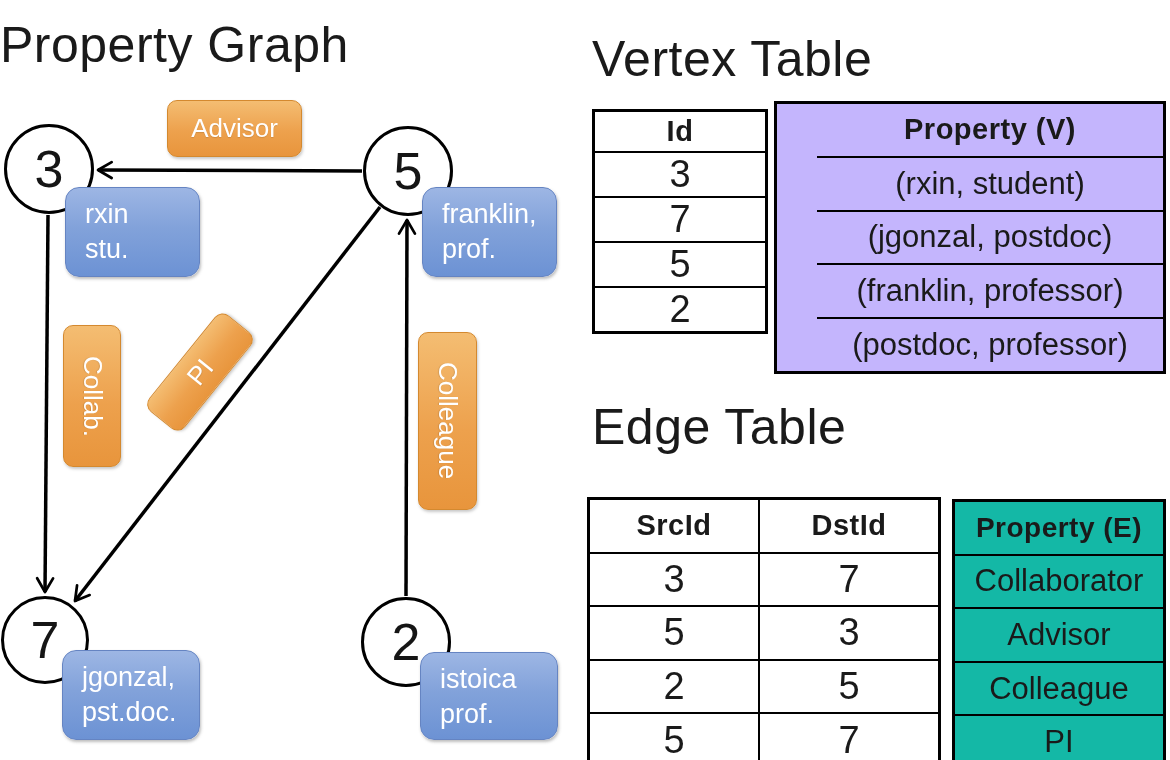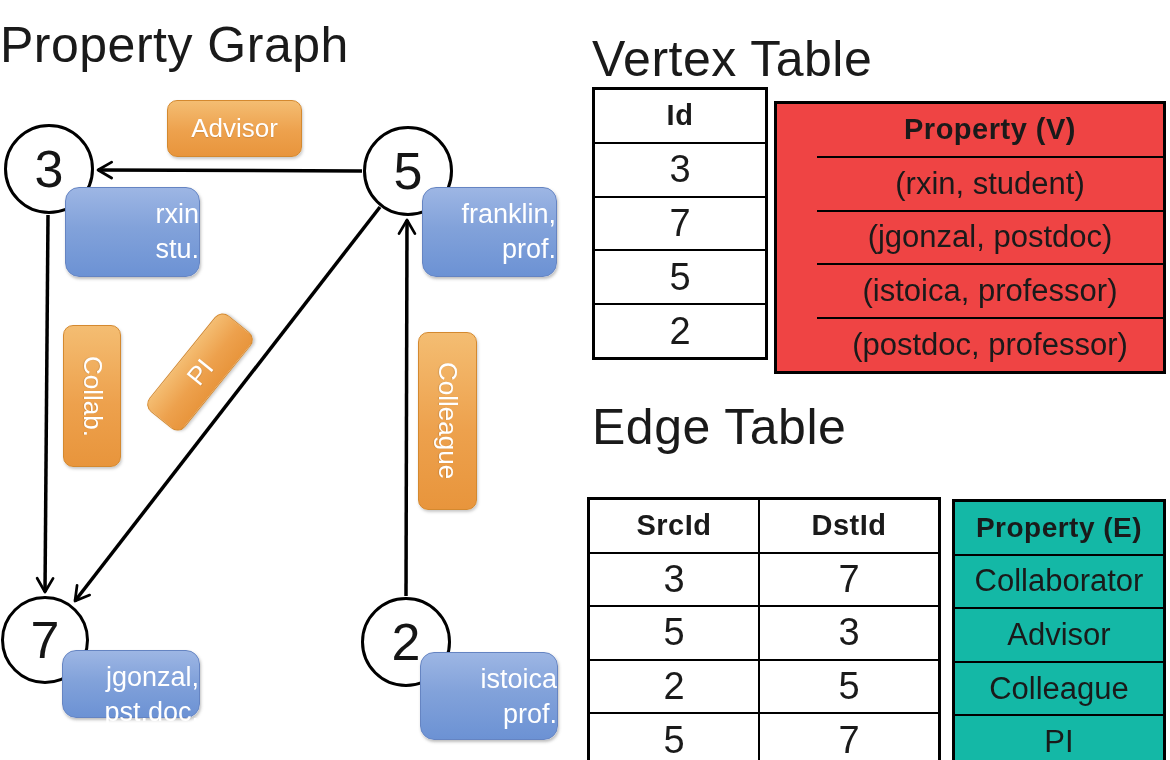--- a/index.html
+++ b/index.html
@@ -17,21 +17,21 @@
   .node {
     position:absolute; border:3.5px solid #000; border-radius:50%;
     background:#fff; display:flex; align-items:center; justify-content:center;
     font-size:52px; color:#151515; z-index:1;
   }
   #edges { position:absolute; left:0; top:0; z-index:2; }
   .propbox {
     position:absolute; z-index:3; border-radius:14px; color:#fff;
     background:linear-gradient(180deg,#9db6e4 0%,#82a2da 45%,#6c92d4 100%);
     border:1px solid #6584c2; box-shadow:1px 2px 3px rgba(110,110,110,.45);
-    font-size:27px; line-height:35px; padding:9px 0 0 19px;text-align:right;
+    font-size:27px; line-height:35px; padding:9px 0 0 19px;
   }
   .elabel {
     position:absolute; z-index:3; border-radius:10px; color:#fff;
     background:linear-gradient(180deg,#f4bd72 0%,#eda14d 55%,#e8953c 100%);
     border:1px solid #d4892f; box-shadow:1px 2px 3px rgba(120,120,120,.4);
     display:flex; align-items:center; justify-content:center;
     font-size:26px; text-shadow:0 1px 1px rgba(0,0,0,.12);
   }
   .elabel .vtext { writing-mode: vertical-rl; }
   
@@ -40,21 +40,21 @@
     display:flex; flex-direction:column;
   }
   .tblbox .cell {
     flex:1 1 0; display:flex; align-items:center; justify-content:center;
     border-top:2.5px solid #000; white-space:nowrap;
   }
   .tblbox .cell:first-child { border-top:none; }
   .hdr { font-weight:bold; font-size:29px; letter-spacing:0.5px; }
   .num { font-size:38px; }
   .ptxt { font-size:31px; }
-  .bg-blue { background:#ef4444;padding-left:40px; }
+  .bg-blue { background:#c4b5fd;padding-left:40px; }
   .bg-tan  { background:#14b8a6;margin-top:12px; }
   .twocol { flex-direction:row; }
   .twocol .col { display:flex; flex-direction:column; height:100%; }
   .twocol .col.first { border-right:2.5px solid #000; }
 </style>
 </head>
 <body>
 
 <div id="stage">
 
@@ -86,21 +86,21 @@
   </div>
 
   <div class="propbox" style="left:65px; top:187px; width:135px; height:90px;">
     <div>rxin</div>
     <div>stu.</div>
   </div>
   <div class="propbox" style="left:422px; top:187px; width:135px; height:90px;">
     <div>franklin,</div>
     <div>prof.</div>
   </div>
-  <div class="propbox" style="left:62px; top:650px; width:138px; height:68px;">
+  <div class="propbox" style="left:62px; top:650px; width:138px; height:90px;">
     <div>jgonzal,</div>
     <div>pst.doc.</div>
   </div>
   <div class="propbox" style="left:420px; top:652px; width:138px; height:88px;">
     <div>istoica</div>
     <div>prof.</div>
   </div>
 
   <div class="elabel" style="left:167px; top:100px; width:135px; height:57px;">
     <span>Advisor</span>
@@ -110,33 +110,33 @@
   </div>
   <div class="elabel" style="left:138px; top:349px; width:124px; height:46px; transform:rotate(-51deg);">
     <span>PI</span>
   </div>
   <div class="elabel" style="left:418px; top:332px; width:59px; height:178px;">
     <span class="vtext">Colleague</span>
   </div>
 
   <div class="title" style="left:592px; top:30px; width:470px;">Vertex Table</div>
 
-  <div class="tblbox" style="left:592px; top:87px; width:176px; height:273px;text-align:center;">
+  <div class="tblbox" style="left:592px; top:109px; width:176px; height:225px;text-align:center;">
     <div class="cell hdr">Id</div>
     <div class="cell num">3</div>
     <div class="cell num">7</div>
     <div class="cell num">5</div>
     <div class="cell num">2</div>
   </div>
 
   <div class="tblbox bg-blue" style="left:774px; top:101px; width:392px; height:273px;">
     <div class="cell hdr">Property (V)</div>
     <div class="cell ptxt">(rxin, student)</div>
     <div class="cell ptxt">(jgonzal, postdoc)</div>
-    <div class="cell ptxt">(istoica, professor)</div>
+    <div class="cell ptxt">(franklin, professor)</div>
     <div class="cell ptxt">(postdoc, professor)</div>
   </div>
 
   <div class="title" style="left:592px; top:398px; width:470px;">Edge Table</div>
 
   <div class="tblbox twocol" style="left:587px; top:497px; width:354px; height:272px;">
     <div class="col first" style="width:170px;">
       <div class="cell hdr">SrcId</div>
       <div class="cell num">3</div>
       <div class="cell num">5</div>

